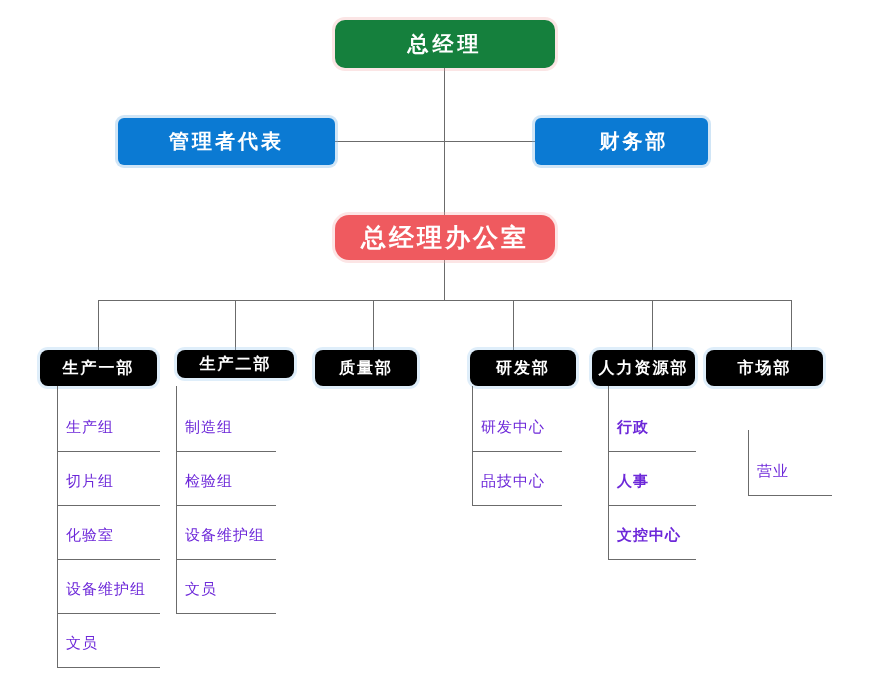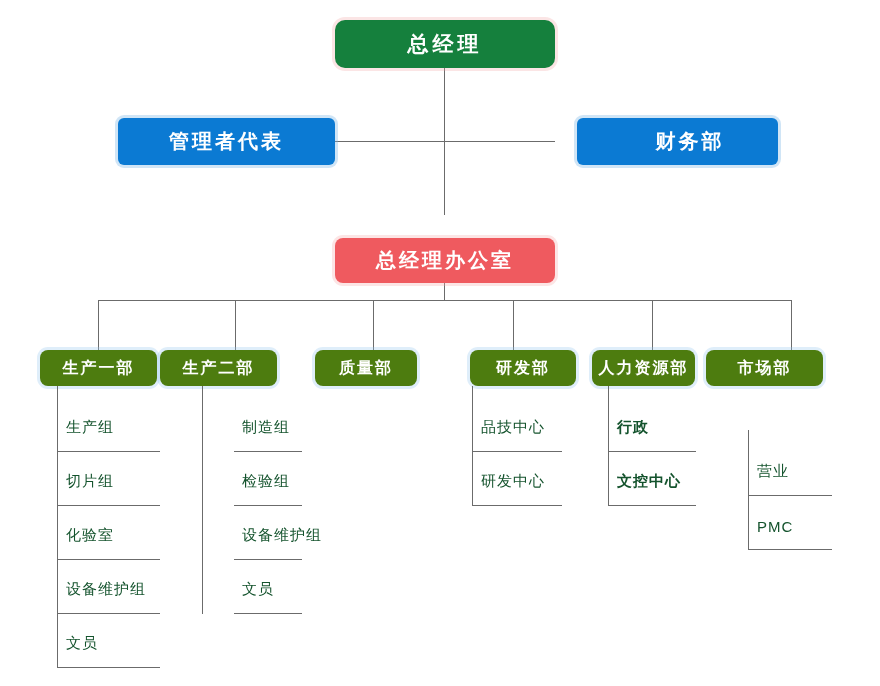--- a/index.html
+++ b/index.html
@@ -11,36 +11,36 @@
   .vline{width:1px;}
   .hline{height:1px;}
 
   
   .node{position:absolute;display:flex;align-items:center;justify-content:center;
         color:#ffffff;font-weight:bold;white-space:nowrap;box-sizing:border-box;}
   .root-node{background:#15803d;border-radius:10px;font-size:21px;letter-spacing:4px;
         box-shadow:0 0 0 3px rgba(240,150,150,0.25);}
   .l2-node{background:#0b7ad3;border-radius:6px;font-size:20px;letter-spacing:3px;
         box-shadow:0 0 0 3px rgba(120,180,230,0.35);}
-  .office-node{background:#ef5a5f;border-radius:8px;font-size:20px;letter-spacing:3px;
-        box-shadow:0 0 0 3px rgba(245,170,170,0.3);margin-top:23px;}
-  .dept-node{background:#4d7c0f;border-radius:8px;font-size:16px;letter-spacing:2px;
+  .office-node{background:#ef5a5f;border-radius:14px;font-size:25px;letter-spacing:3px;
+        box-shadow:0 0 0 3px rgba(245,170,170,0.3);}
+  .dept-node{background:#000000;border-radius:8px;font-size:16px;letter-spacing:2px;
         box-shadow:0 0 0 3px rgba(150,200,240,0.3);}
 
   
   .leaf-list{position:absolute;top:386px;border-left:1px solid #6b6b6b;
         box-sizing:border-box;padding-top:12px;}
   .leaf{height:54px;border-bottom:1px solid #6b6b6b;display:flex;
         align-items:flex-end;box-sizing:border-box;
         padding:0 0 14px 8px;}
-  .leaf span{font-size:15px;color:#14532d;letter-spacing:1px;white-space:nowrap;}
+  .leaf span{font-size:15px;color:#6d28d9;letter-spacing:1px;white-space:nowrap;}
 
   
   .l1{left:57px;width:103px;}
-  .l2{left:202px;width:100px;padding-left:31px;}
+  .l2{left:176px;width:100px;}
   .l3{left:331px;width:125px;}
   .l4{left:472px;width:90px;}
   .l5{left:608px;width:88px;font-weight:bold;}
   .l6{left:748px;width:84px;margin-top:44px;}
 </style>
 </head>
 <body>
 
 <div class="canvas">
 
@@ -55,32 +55,32 @@
   <div class="line vline" style="left:652px;top:300px;height:50px;"></div>
   <div class="line vline" style="left:791px;top:300px;height:50px;"></div>
 
   <div class="node root-node" style="left:335px;top:20px;width:220px;height:48px;">
     <span>总经理</span>
   </div>
 
   <div class="node l2-node" style="left:118px;top:118px;width:217px;height:47px;">
     <span>管理者代表</span>
   </div>
-  <div class="node l2-node" style="left:577px;top:118px;width:201px;height:47px;padding-left:25px;">
+  <div class="node l2-node" style="left:535px;top:118px;width:173px;height:47px;padding-left:25px;">
     <span>财务部</span>
   </div>
 
   <div class="node office-node" style="left:335px;top:215px;width:220px;height:45px;">
     <span>总经理办公室</span>
   </div>
 
   <div class="node dept-node" style="left:40px;top:350px;width:117px;height:36px;">
     <span>生产一部</span>
   </div>
-  <div class="node dept-node" style="left:160px;top:350px;width:117px;height:36px;">
+  <div class="node dept-node" style="left:177px;top:350px;width:117px;height:28px;">
     <span>生产二部</span>
   </div>
   <div class="node dept-node" style="left:315px;top:350px;width:102px;height:36px;">
     <span>质量部</span>
   </div>
   <div class="node dept-node" style="left:470px;top:350px;width:106px;height:36px;">
     <span>研发部</span>
   </div>
   <div class="node dept-node" style="left:592px;top:350px;width:103px;height:36px;">
     <span>人力资源部</span>
@@ -118,38 +118,38 @@
         <span>设备维护组</span>
       </div>
     <div class="leaf">
         <span>文员</span>
       </div>
   </div>
 
 
   <div class="leaf-list l4">
     <div class="leaf">
-        <span>品技中心</span>
+        <span>研发中心</span>
       </div>
     <div class="leaf">
-        <span>研发中心</span>
+        <span>品技中心</span>
       </div>
   </div>
 
   <div class="leaf-list l5">
     <div class="leaf">
         <span>行政</span>
+      </div>
+    <div class="leaf">
+        <span>人事</span>
       </div>
     <div class="leaf">
         <span>文控中心</span>
       </div>
   </div>
 
   <div class="leaf-list l6">
     <div class="leaf">
         <span>营业</span>
       </div>
-    <div class="leaf">
-        <span>PMC</span>
-      </div>
   </div>
 
 </div>
 
 </body></html>

